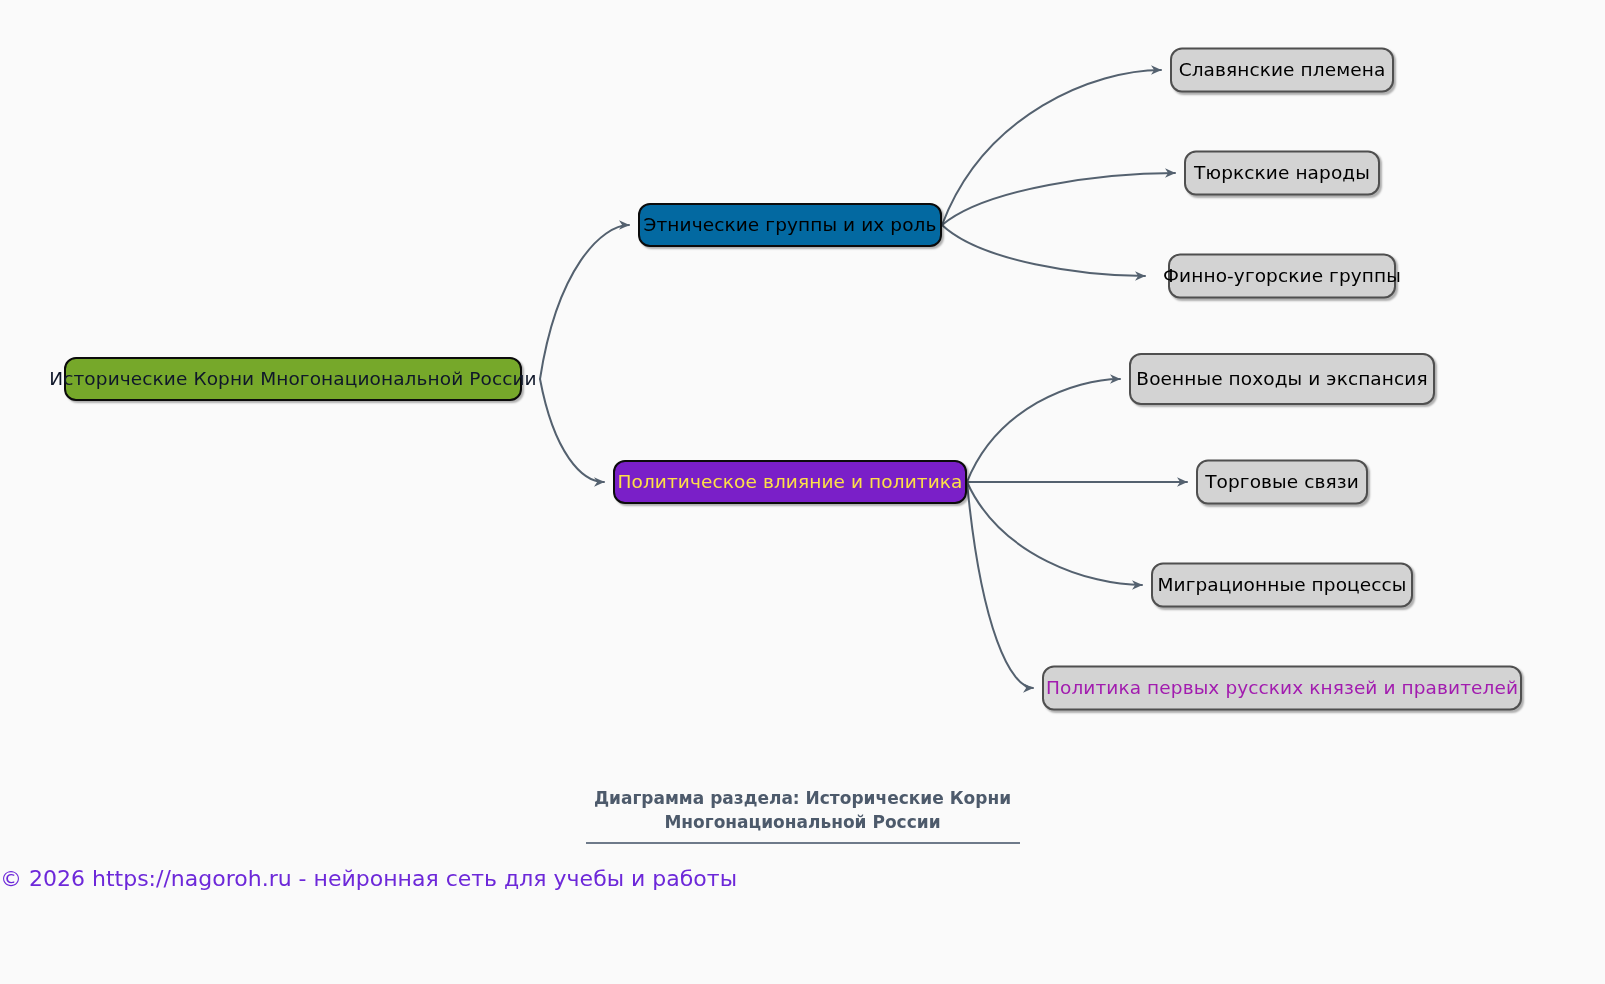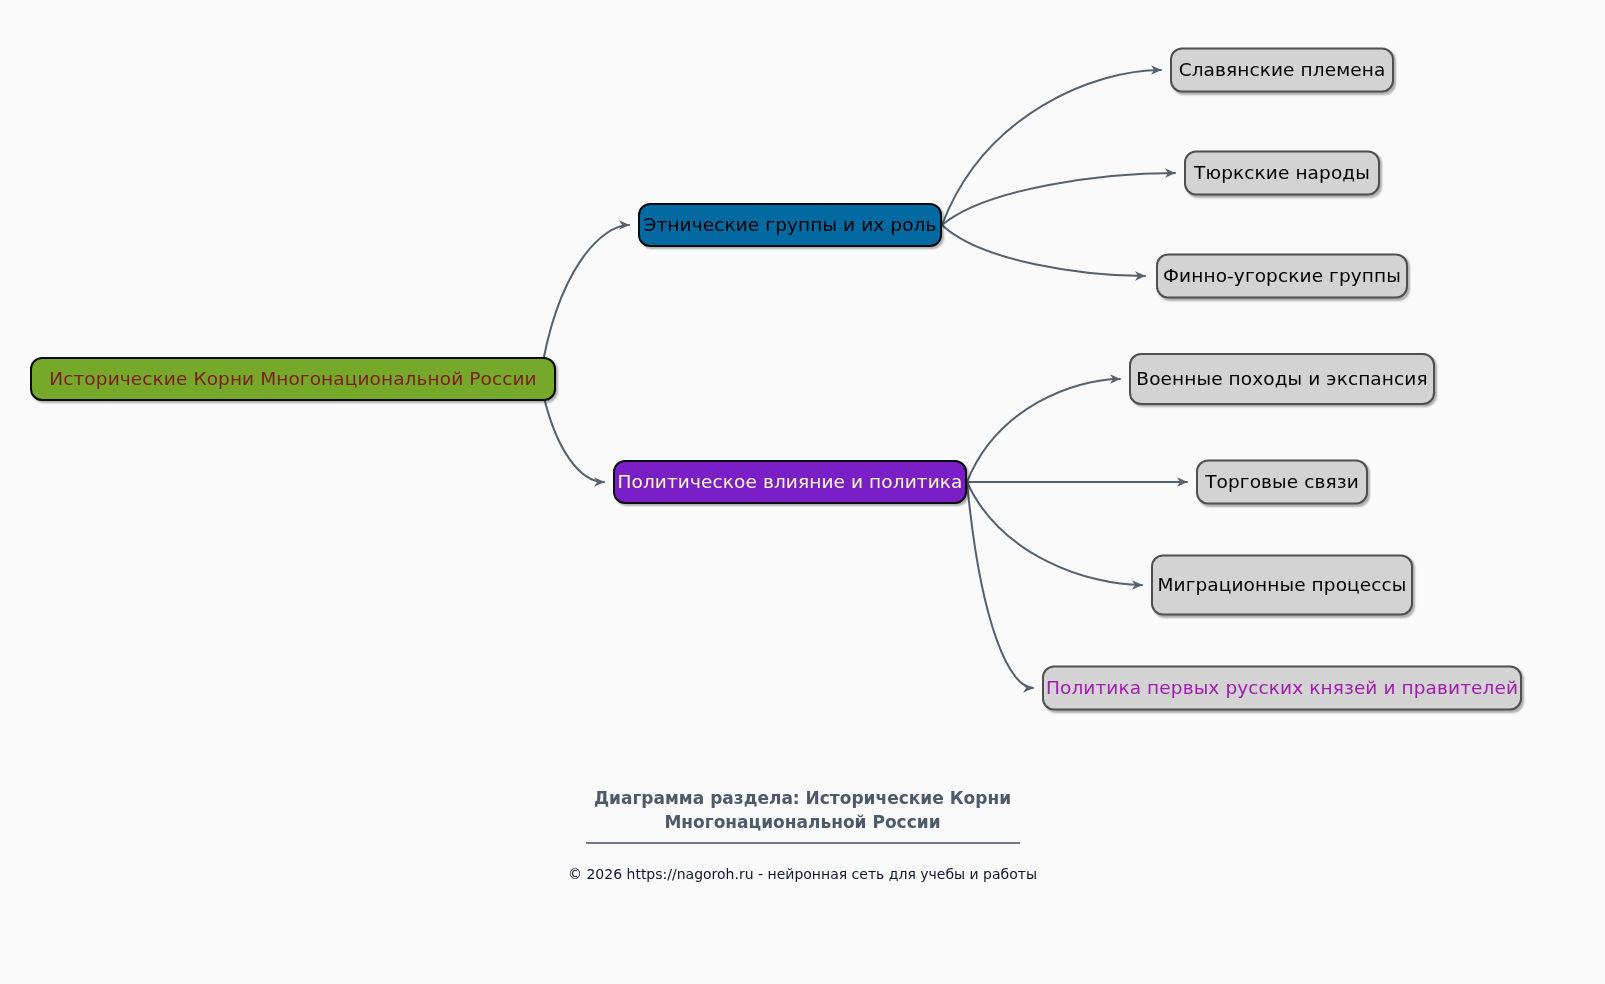--- a/index.html
+++ b/index.html
@@ -93,24 +93,23 @@
     width: 434px;
     height: 0;
     border-top: 2px solid #6e7a8a;
   }
 
   #footer-text {
     position: absolute;
     left: 0;
     top: 866px;
     width: 1605px;
-    text-align: center;
     font-family: "DejaVu Sans", "Liberation Sans", sans-serif;
-    font-size: 14px;
-    color: #0f172a;
+    font-size: 22px;
+    color: #6d28d9;
     white-space: nowrap;
   }
 </style>
 </head>
 <body>
 
 <div id="diagram-canvas">
 
   <svg id="edge-layer" viewBox="0 0 1605 984" xmlns="http://www.w3.org/2000/svg">
     <defs>
@@ -124,47 +123,47 @@
         <path d="M 942 225 C 984.1575 113.4, 1094.7525 70, 1161 70"></path>
         <path d="M 942 225 C 986.8525 187.56, 1104.5175 173, 1175 173"></path>
         <path d="M 942 225 C 981.0775 261.72, 1083.5925 276, 1145 276"></path>
         <path d="M 967 482 C 996.4525 407.84000000000003, 1073.7175 379, 1120 379"></path>
         <path d="M 967 482 C 1009.35 482, 1120.45 482, 1187 482"></path>
         <path d="M 967 482 C 1000.6875 556.16, 1089.0625 585, 1142 585"></path>
         <path d="M 967 482 C 981 630.3199999999999, 1011 688, 1033 688"></path>
       </g>
   </svg>
 
-  <div class="node node-root" style="left: 293px; top: 379px; width: 526px; height: 44px; background: rgb(118, 168, 42); border-color: rgb(11, 11, 11); color: #7f1d1d;">
+  <div class="node node-root" style="left: 293px; top: 379px; width: 458px; height: 44px; background: rgb(118, 168, 42); border-color: rgb(11, 11, 11); color: #0f172a;">
     <span class="node-label">Исторические Корни Многонациональной России</span>
   </div>
 
   <div class="node node-branch" style="left: 790px; top: 225px; width: 304px; height: 44px; background: #0369a1; border-color: rgb(11, 11, 11); color: rgb(0, 0, 0);">
     <span class="node-label">Этнические группы и их роль</span>
   </div>
-  <div class="node node-branch" style="left: 790px; top: 482px; width: 354px; height: 44px; background: rgb(122, 31, 200); border-color: rgb(11, 11, 11); color: #fef9c3;">
+  <div class="node node-branch" style="left: 790px; top: 482px; width: 354px; height: 44px; background: rgb(122, 31, 200); border-color: rgb(11, 11, 11); color: #fde047;">
     <span class="node-label">Политическое влияние и политика</span>
   </div>
 
   <div class="node node-leaf" style="left: 1282px; top: 70px; width: 224px; height: 45px; background: rgb(211, 211, 211); border-color: rgb(79, 79, 79); color: rgb(0, 0, 0);">
     <span class="node-label">Славянские племена</span>
   </div>
   <div class="node node-leaf" style="left: 1282px; top: 173px; width: 196px; height: 45px; background: rgb(211, 211, 211); border-color: rgb(79, 79, 79); color: rgb(0, 0, 0);">
     <span class="node-label">Тюркские народы</span>
   </div>
-  <div class="node node-leaf" style="left: 1282px; top: 276px; width: 252px; height: 45px; background: rgb(211, 211, 211); border-color: rgb(79, 79, 79); color: rgb(0, 0, 0);">
+  <div class="node node-leaf" style="left: 1282px; top: 276px; width: 228px; height: 45px; background: rgb(211, 211, 211); border-color: rgb(79, 79, 79); color: rgb(0, 0, 0);">
     <span class="node-label">Финно-угорские группы</span>
   </div>
   <div class="node node-leaf" style="left: 1282px; top: 379px; width: 306px; height: 52px; background: rgb(211, 211, 211); border-color: rgb(79, 79, 79); color: rgb(0, 0, 0);">
     <span class="node-label">Военные походы и экспансия</span>
   </div>
   <div class="node node-leaf" style="left: 1282px; top: 482px; width: 172px; height: 45px; background: rgb(211, 211, 211); border-color: rgb(79, 79, 79); color: rgb(0, 0, 0);">
     <span class="node-label">Торговые связи</span>
   </div>
-  <div class="node node-leaf" style="left: 1282px; top: 585px; width: 262px; height: 61px; background: rgb(211, 211, 211); border-color: rgb(79, 79, 79); color: rgb(0, 0, 0);">
+  <div class="node node-leaf" style="left: 1282px; top: 585px; width: 262px; height: 45px; background: rgb(211, 211, 211); border-color: rgb(79, 79, 79); color: rgb(0, 0, 0);">
     <span class="node-label">Миграционные процессы</span>
   </div>
   <div class="node node-leaf" style="left: 1282px; top: 688px; width: 480px; height: 45px; background: rgb(211, 211, 211); border-color: rgb(79, 79, 79); color: #a21caf;">
     <span class="node-label">Политика первых русских князей и правителей</span>
   </div>
 
   <div id="caption-block">
     <div id="diagram-caption">Диаграмма раздела: Исторические Корни
 Многонациональной России</div>
     <div id="caption-divider"></div>

